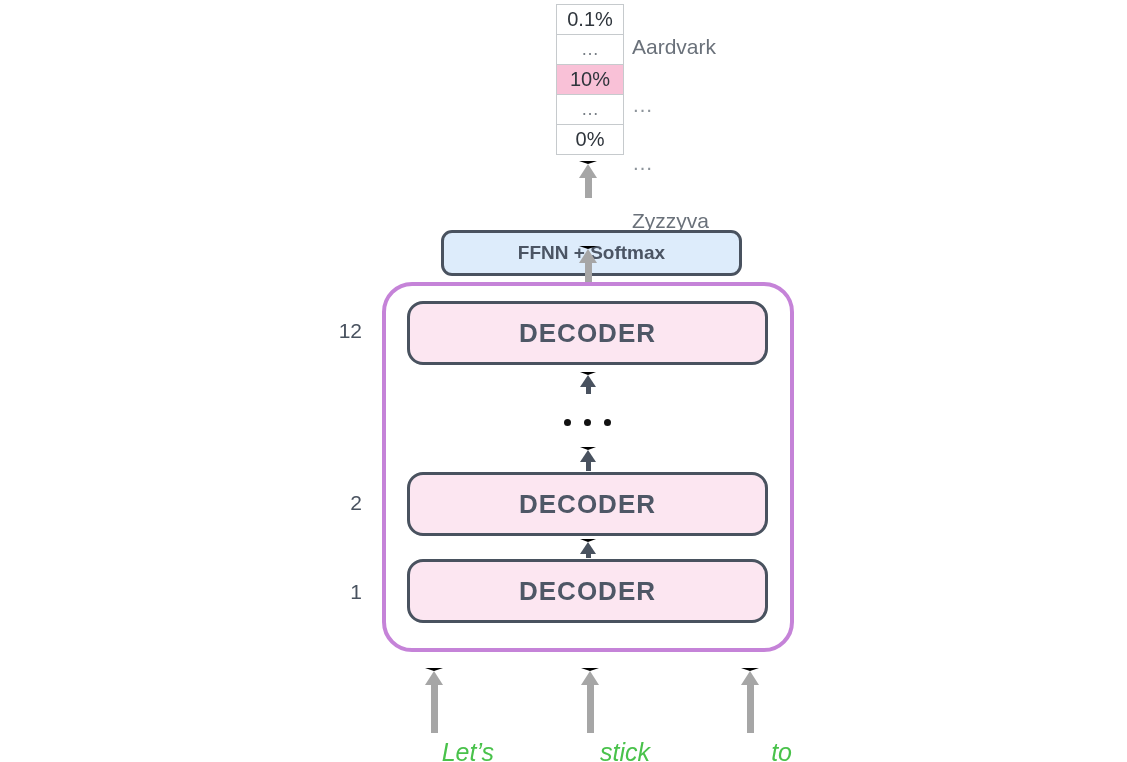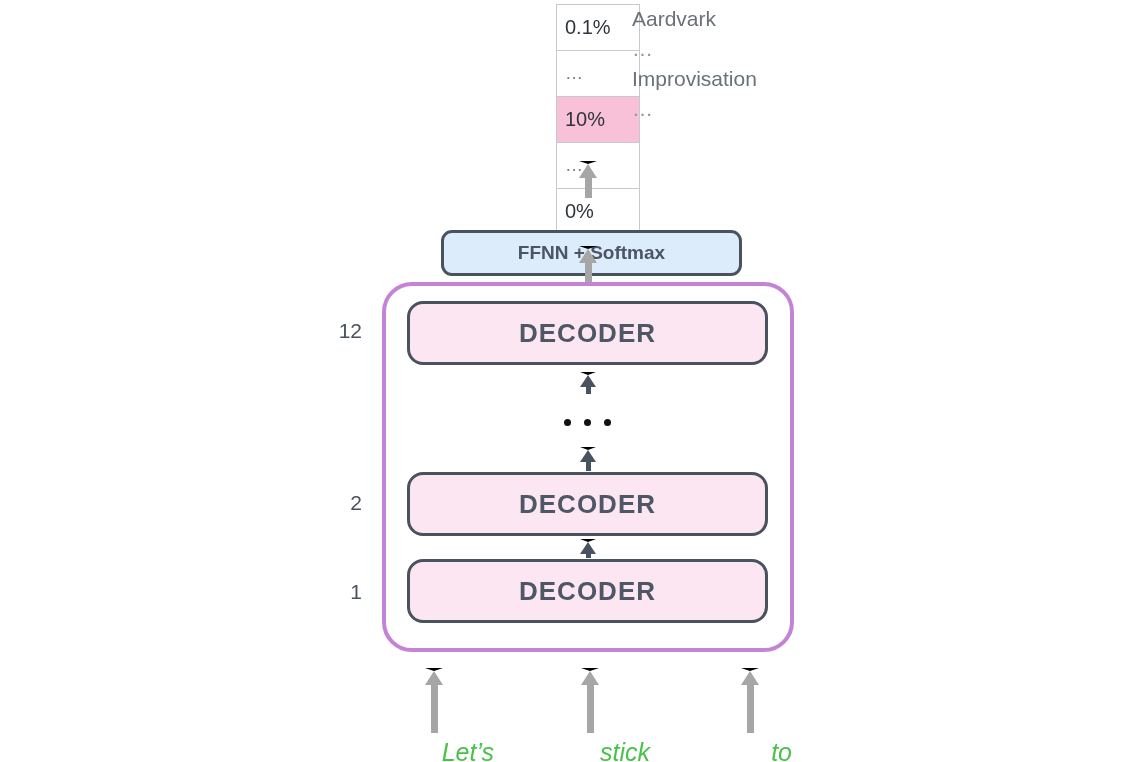--- a/index.html
+++ b/index.html
@@ -4,26 +4,26 @@
 <style>
   html,body{margin:0;padding:0;background:#ffffff;}
   body{font-family:"Liberation Sans","DejaVu Sans",sans-serif;}
   #canvas{position:relative;width:1127px;height:762px;background:#fff;overflow:hidden;}
 
   
   .note{position:absolute;left:277px;top:33px;color:#5b6370;font-size:31px;line-height:35px;font-weight:400;}
 
   
   .prob-table{position:absolute;left:556px;top:4px;border-collapse:collapse;}
-  .prob-table td{border:1px solid #c6cacd;width:66px;height:29px;
-                 font-size:20px;color:#2f353c;padding:8px;background:#fff;}
+  .prob-table td{border:1px solid #c6cacd;width:66px;height:29px;text-align:center;
+                 font-size:20px;color:#2f353c;padding:0;background:#fff;}
   .prob-table td.hl{background:#f9c1d7;}
   .prob-table td.ellip{color:#767d85;font-size:18px;}
   .word-col{position:absolute;left:632px;top:4px;}
-  .word-col div{height:30px;line-height:30px;font-size:21px;color:#6a717a;white-space:nowrap;}
+  .word-col div{height:30px;line-height:30px;font-size:21px;color:#6a717a;white-space:nowrap;margin-top:28px;}
   .word-col div.ellip{color:#8d949b;}
 
   
   .ffnn-box{position:absolute;left:441px;top:194px;width:301px;height:46px;box-sizing:border-box;
             background:#ddecfb;border:3px solid #49525f;border-radius:11px;
             display:flex;align-items:center;justify-content:center;
             font-size:19px;font-weight:700;color:#4b5564;margin-top:36px;}
   .purple-box{position:absolute;left:382px;top:282px;width:412px;height:370px;box-sizing:border-box;
               border:4px solid #c583d8;border-radius:30px;background:#fff;}
   .decoder{position:absolute;left:407px;width:361px;height:64px;box-sizing:border-box;
@@ -84,22 +84,22 @@
       </tr>
       <tr>
         <td>0%</td>
       </tr>
     </tbody>
   </table>
 
   <div class="word-col">
     <div>Aardvark</div>
     <div class="ellip">…</div>
-    <div>Improvisation</div>
     <div class="ellip">…</div>
+    <div>Zyzzyva</div>
   </div>
 
   <div class="arrow gray arr-to-table">
     <div class="head"></div>
     <div class="stem"></div>
   </div>
 
   <div class="ffnn-box">
     <span>FFNN + Softmax</span>
   </div>

